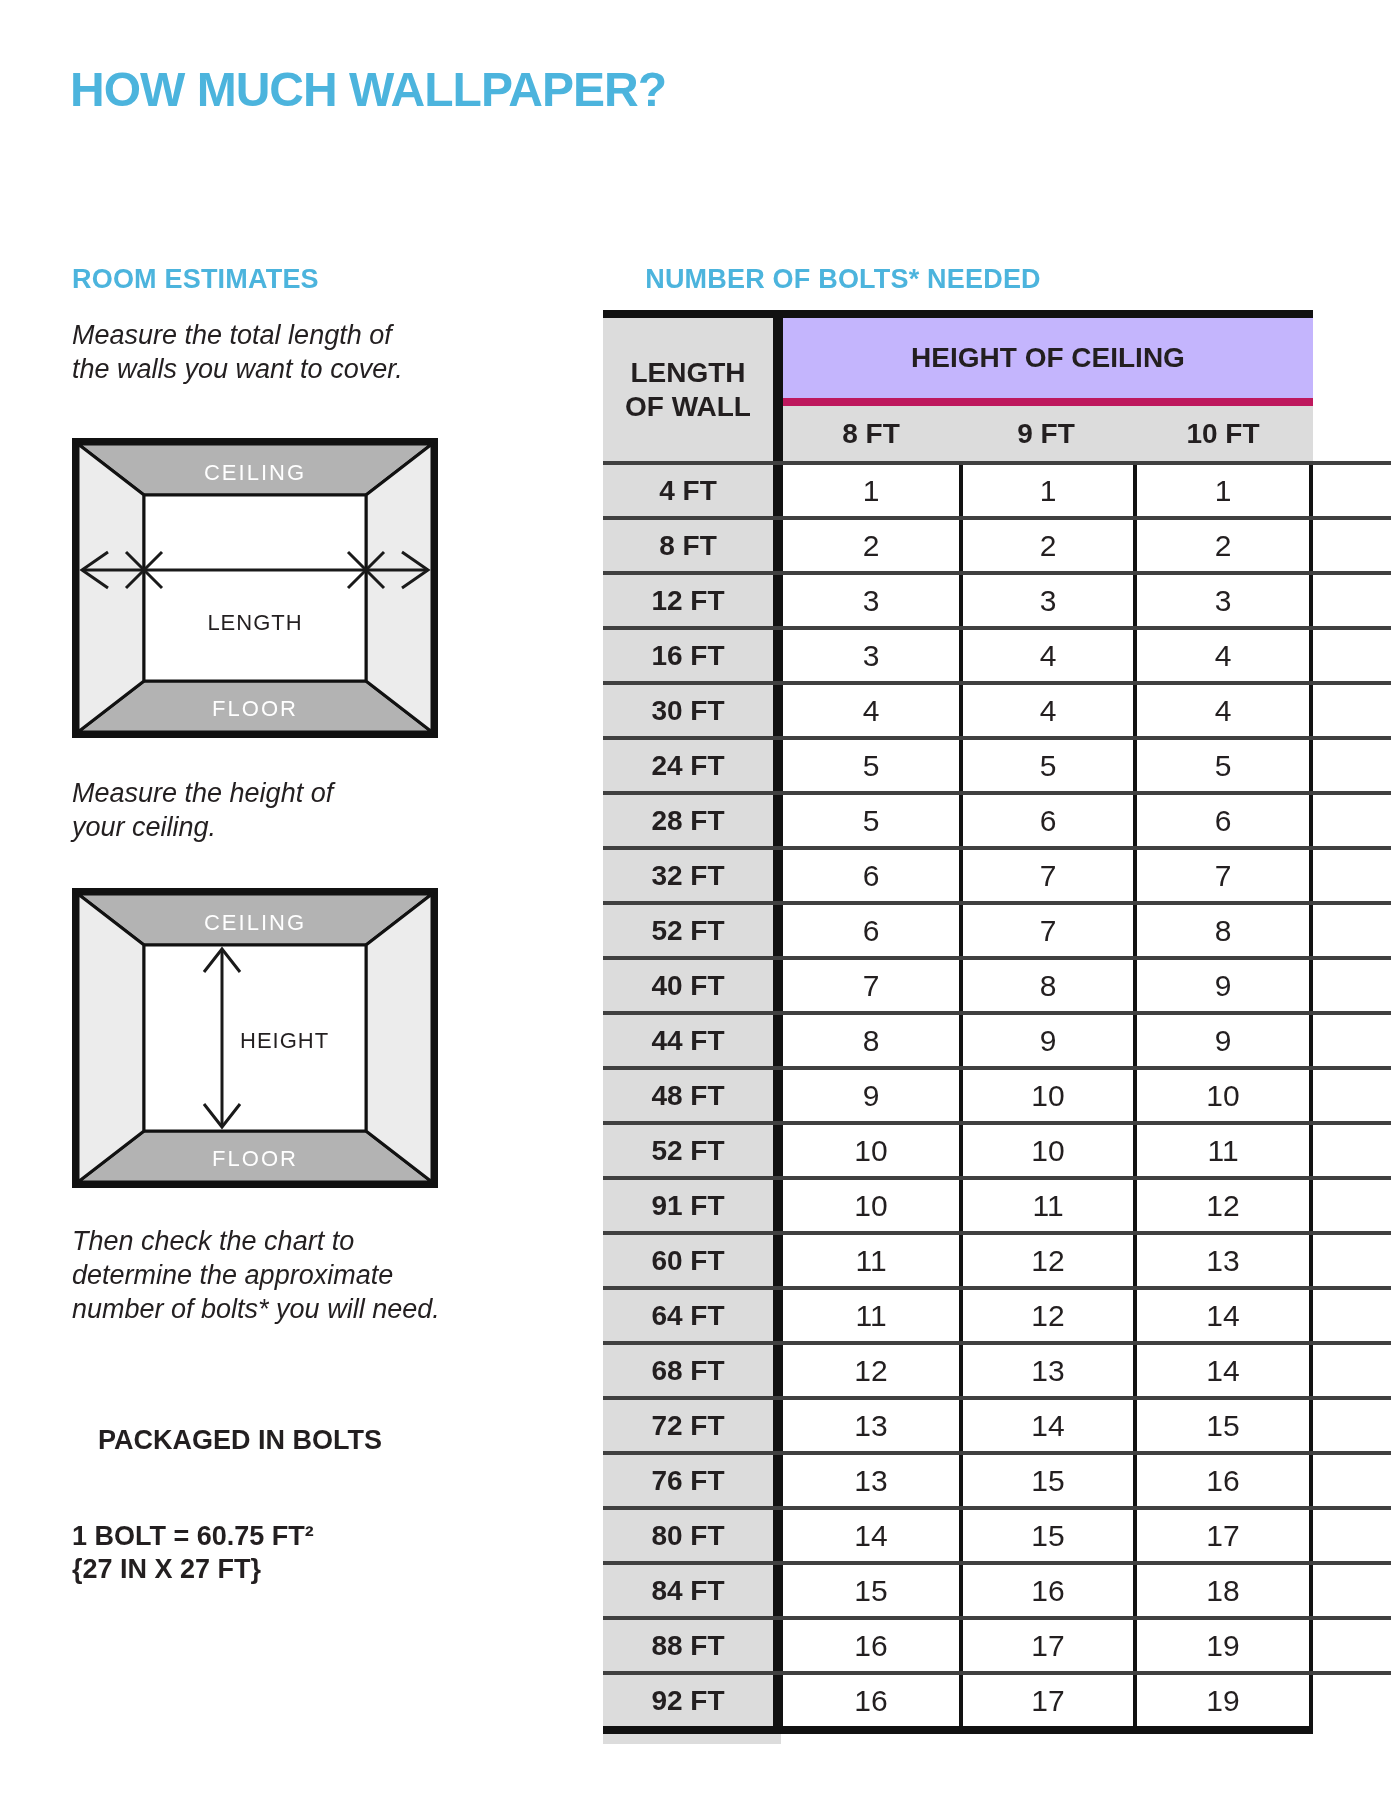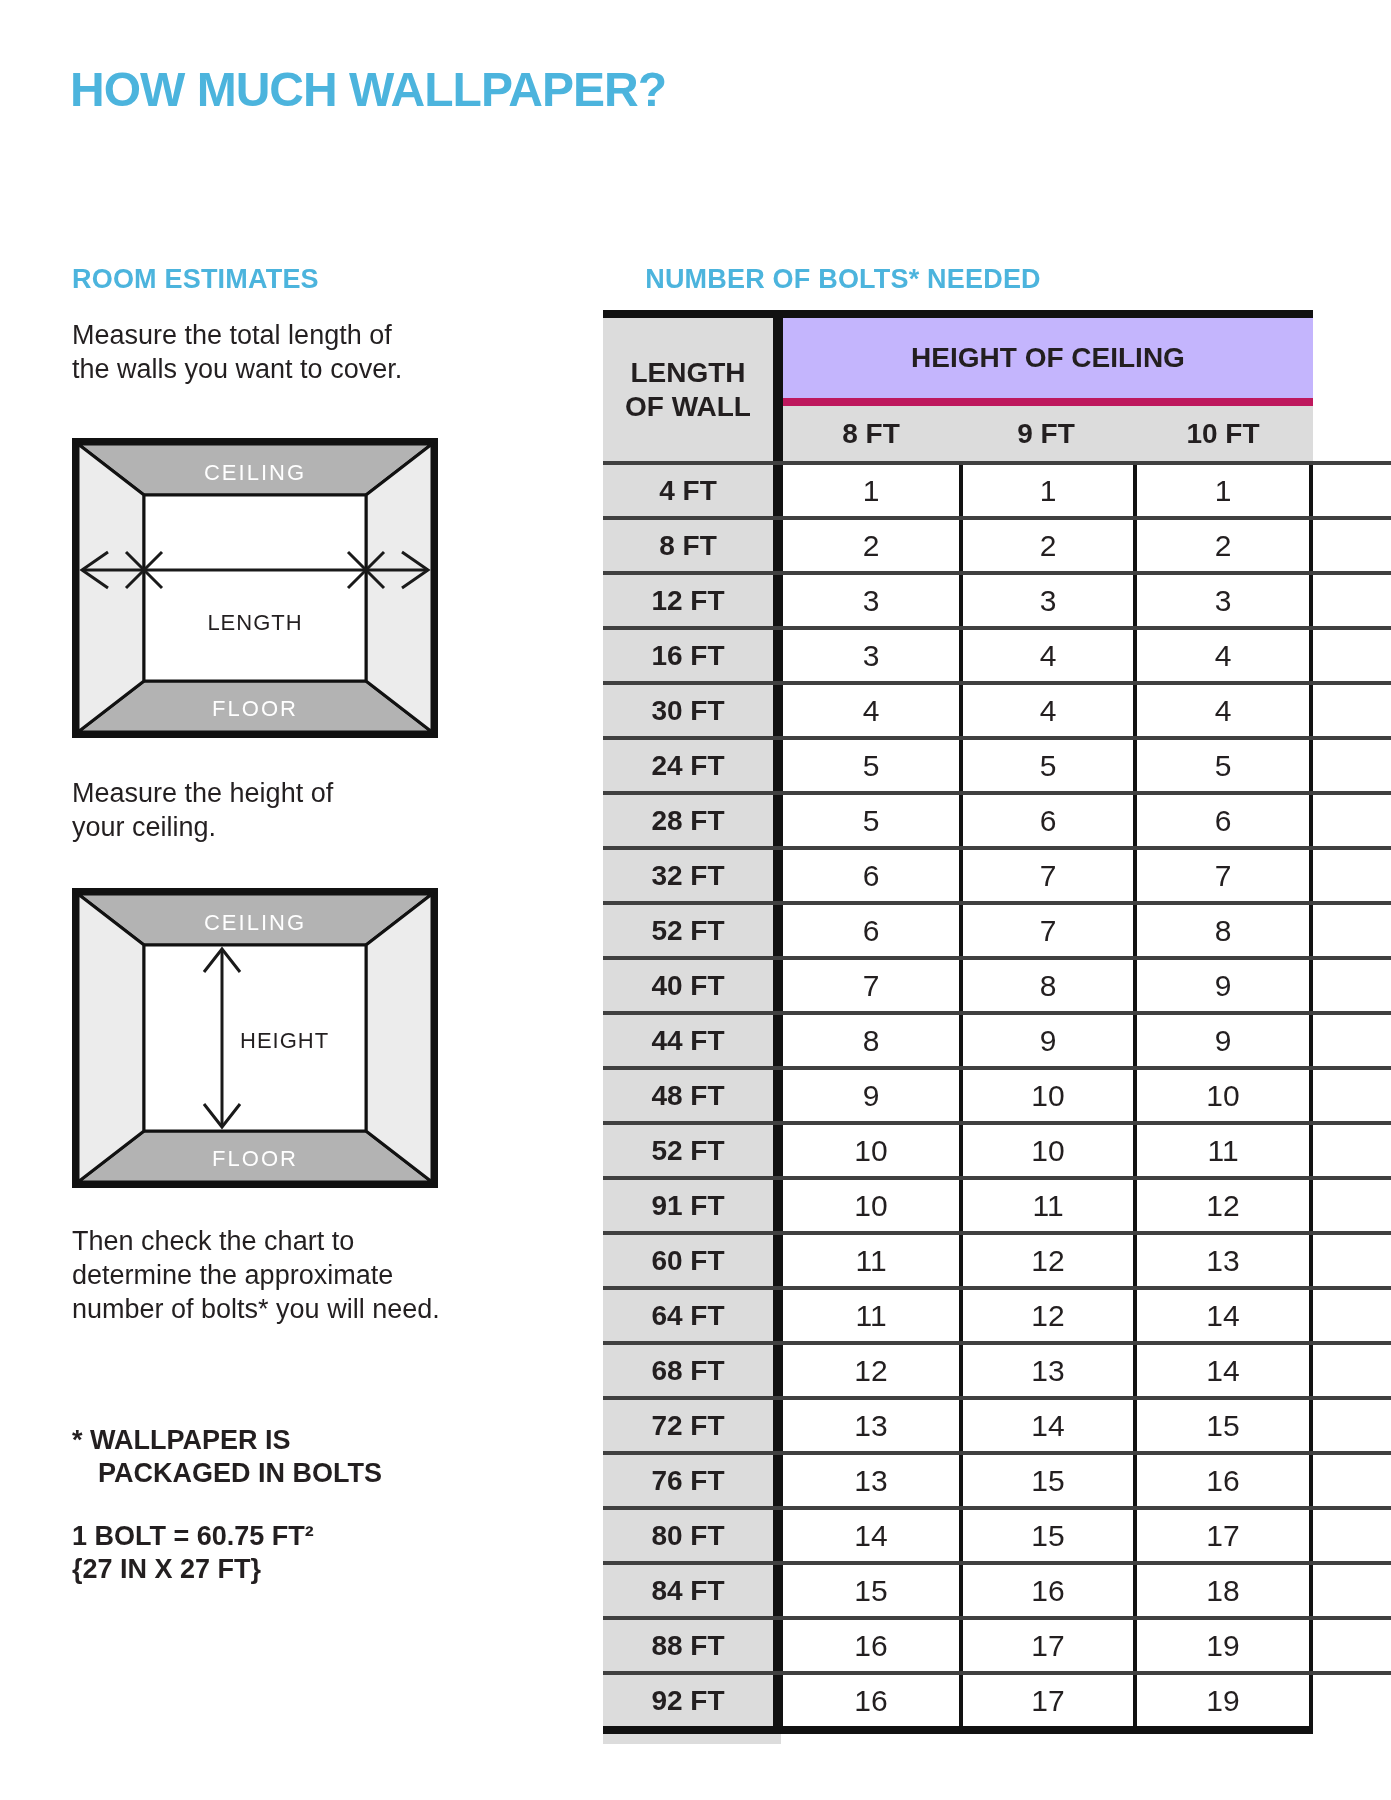--- a/index.html
+++ b/index.html
@@ -8,21 +8,21 @@
     font-family:"Liberation Sans","DejaVu Sans",sans-serif;color:#231f20;overflow:hidden;
   }
   .abs{position:absolute;}
   .page-title{
     left:70px;top:62px;font-size:48px;font-weight:bold;color:#4cb4dd;letter-spacing:-1px;white-space:nowrap;
   }
   .section-heading{
     font-size:27px;font-weight:bold;color:#4cb4dd;letter-spacing:0.2px;white-space:nowrap;
   }
   .para{
-    font-size:27px;line-height:34px;color:#231f20;white-space:pre-line;
+    font-size:27px;line-height:34px;color:#231f20;white-space:pre-line;font-style:italic;
   }
   .note{
     font-size:27px;line-height:33px;font-weight:bold;color:#231f20;white-space:nowrap;
   }
   .note-indent{padding-left:26px;}
   
   #bolts-table{left:603px;top:310px;width:710px;}
   .tbar{width:710px;height:8px;background:#111111;}
   .thead{display:flex;width:710px;}
   .thead-left{
@@ -107,21 +107,20 @@
         <polyline points="132,216 150,239 168,216"></polyline>
       </g>
       <text x="168" y="160" text-anchor="start" font-size="22" letter-spacing="1" fill="#231f20">HEIGHT</text>
     </svg>
 
     <div class="abs para" style="left:72px;top:1224px;">Then check the chart to
 determine the approximate
 number of bolts* you will need.</div>
 
     <div class="abs" style="left:72px;top:1424px;">
-      <div class="note">* WALLPAPER IS</div>
       <div class="note note-indent">PACKAGED IN BOLTS</div>
     </div>
 
     <div class="abs" style="left:72px;top:1520px;">
       <div class="note">1 BOLT = 60.75 FT²</div>
       <div class="note">{27 IN X 27 FT}</div>
     </div>
   </div>
 
   <div class="abs section-heading" style="left:603px;top:264px;width:480px;text-align:center;">NUMBER OF BOLTS* NEEDED</div>

